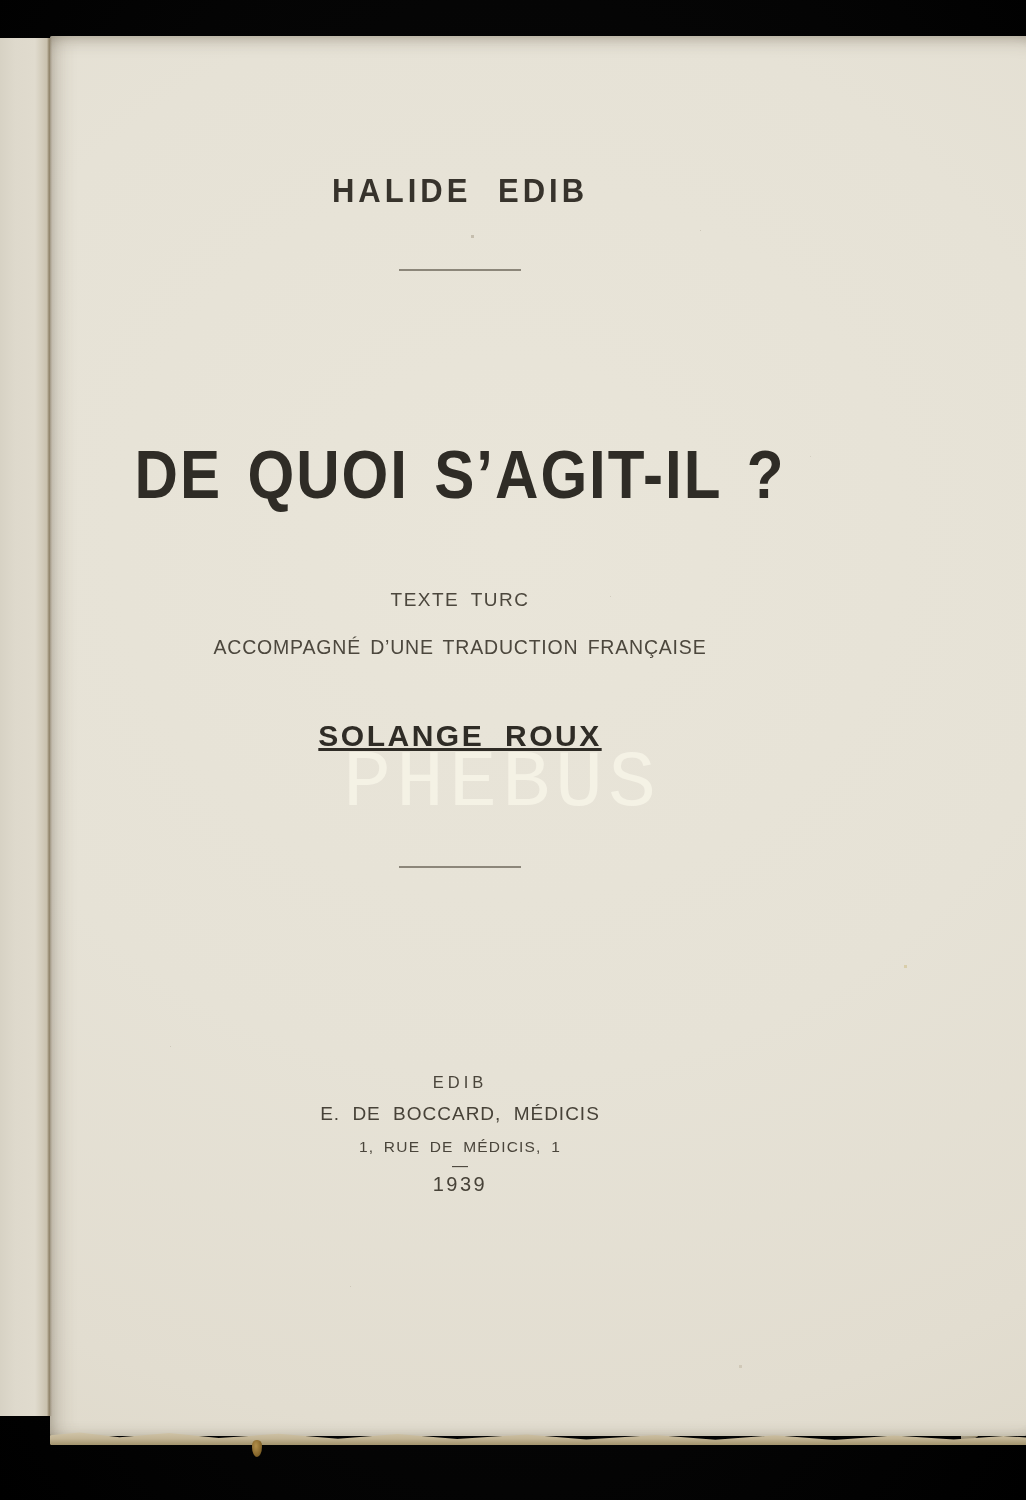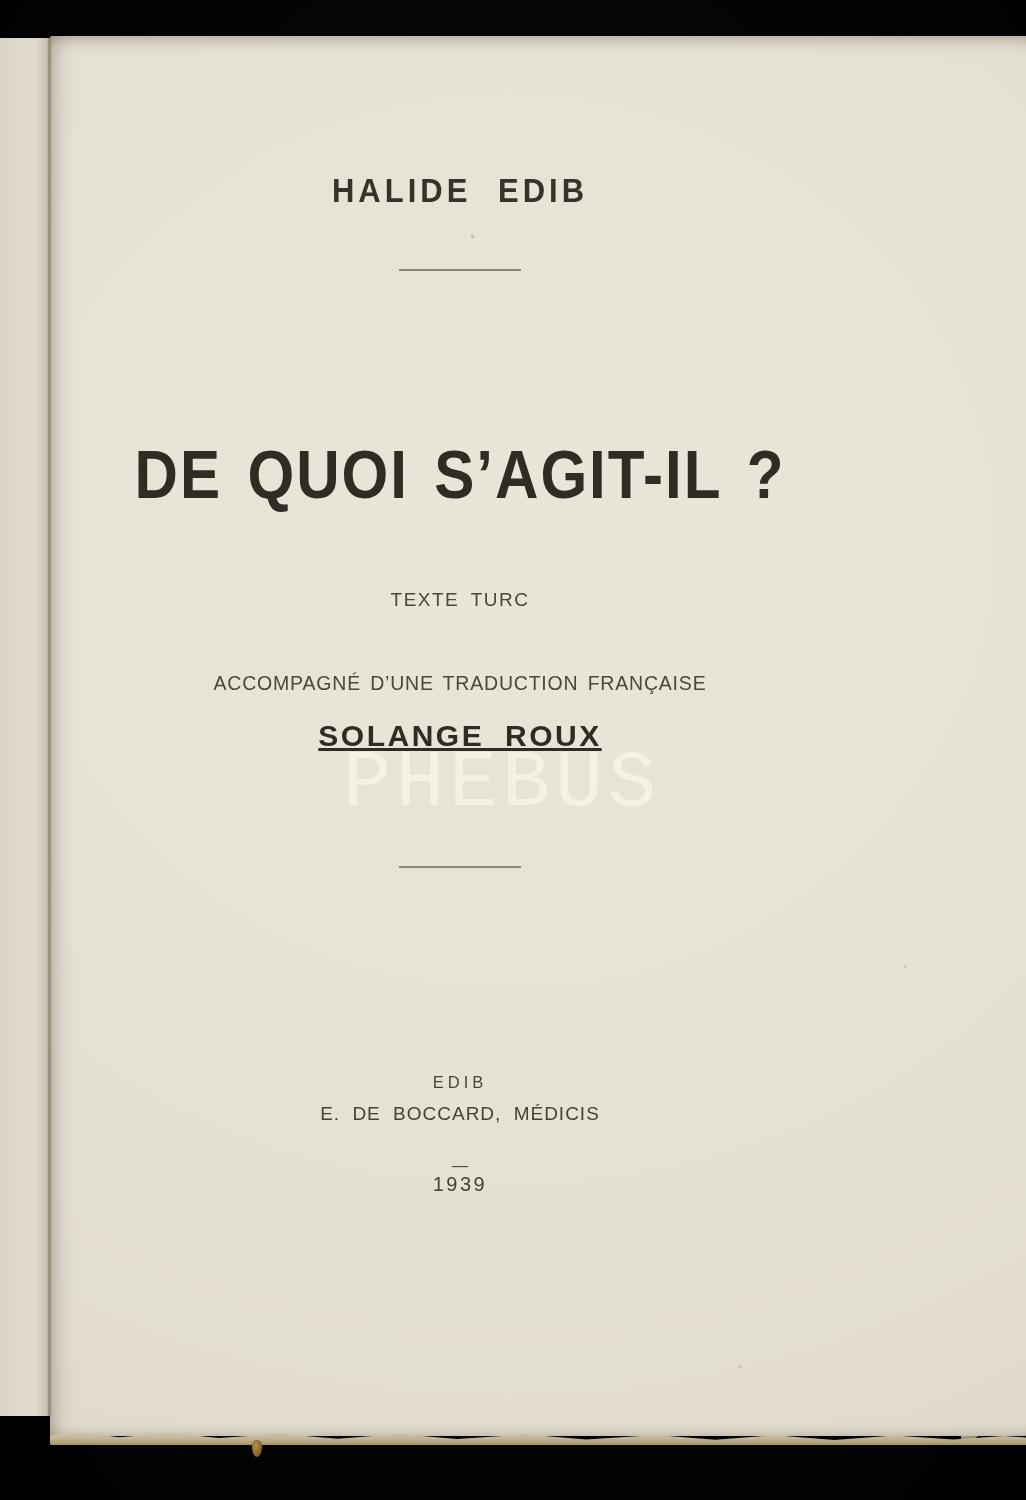--- a/index.html
+++ b/index.html
@@ -135,21 +135,20 @@
     letter-spacing: 1.5px;
     word-spacing: 5px;
     color: #4c473d;
   }
   .sub2 {
     top: 602px;
     font-size: 19.5px;
     letter-spacing: 0.8px;
     word-spacing: 3px;
     color: #4c473d;
-    margin-top: 36px;
   }
   .par {
     top: 672px;
     font-size: 12px;
     letter-spacing: 4.5px;
     color: #554f44;
   }
   .translator {
     top: 685px;
     font-size: 30px;
@@ -261,20 +260,21 @@
 
 
       <div class="translator">SOLANGE ROUX</div>
 
       <div class="rule rule2"></div>
 
       <div class="city">EDIB</div>
 
       <div class="publisher">E. DE BOCCARD, MÉDICIS</div>
 
+      <div class="address">1, RUE DE MÉDICIS, 1</div>
 
       <div class="dash">—</div>
 
       <div class="year">1939</div>
     </div>
 
     <div class="watermark">PHEBUS</div>
 
     <div class="specks"></div>
   </div>

